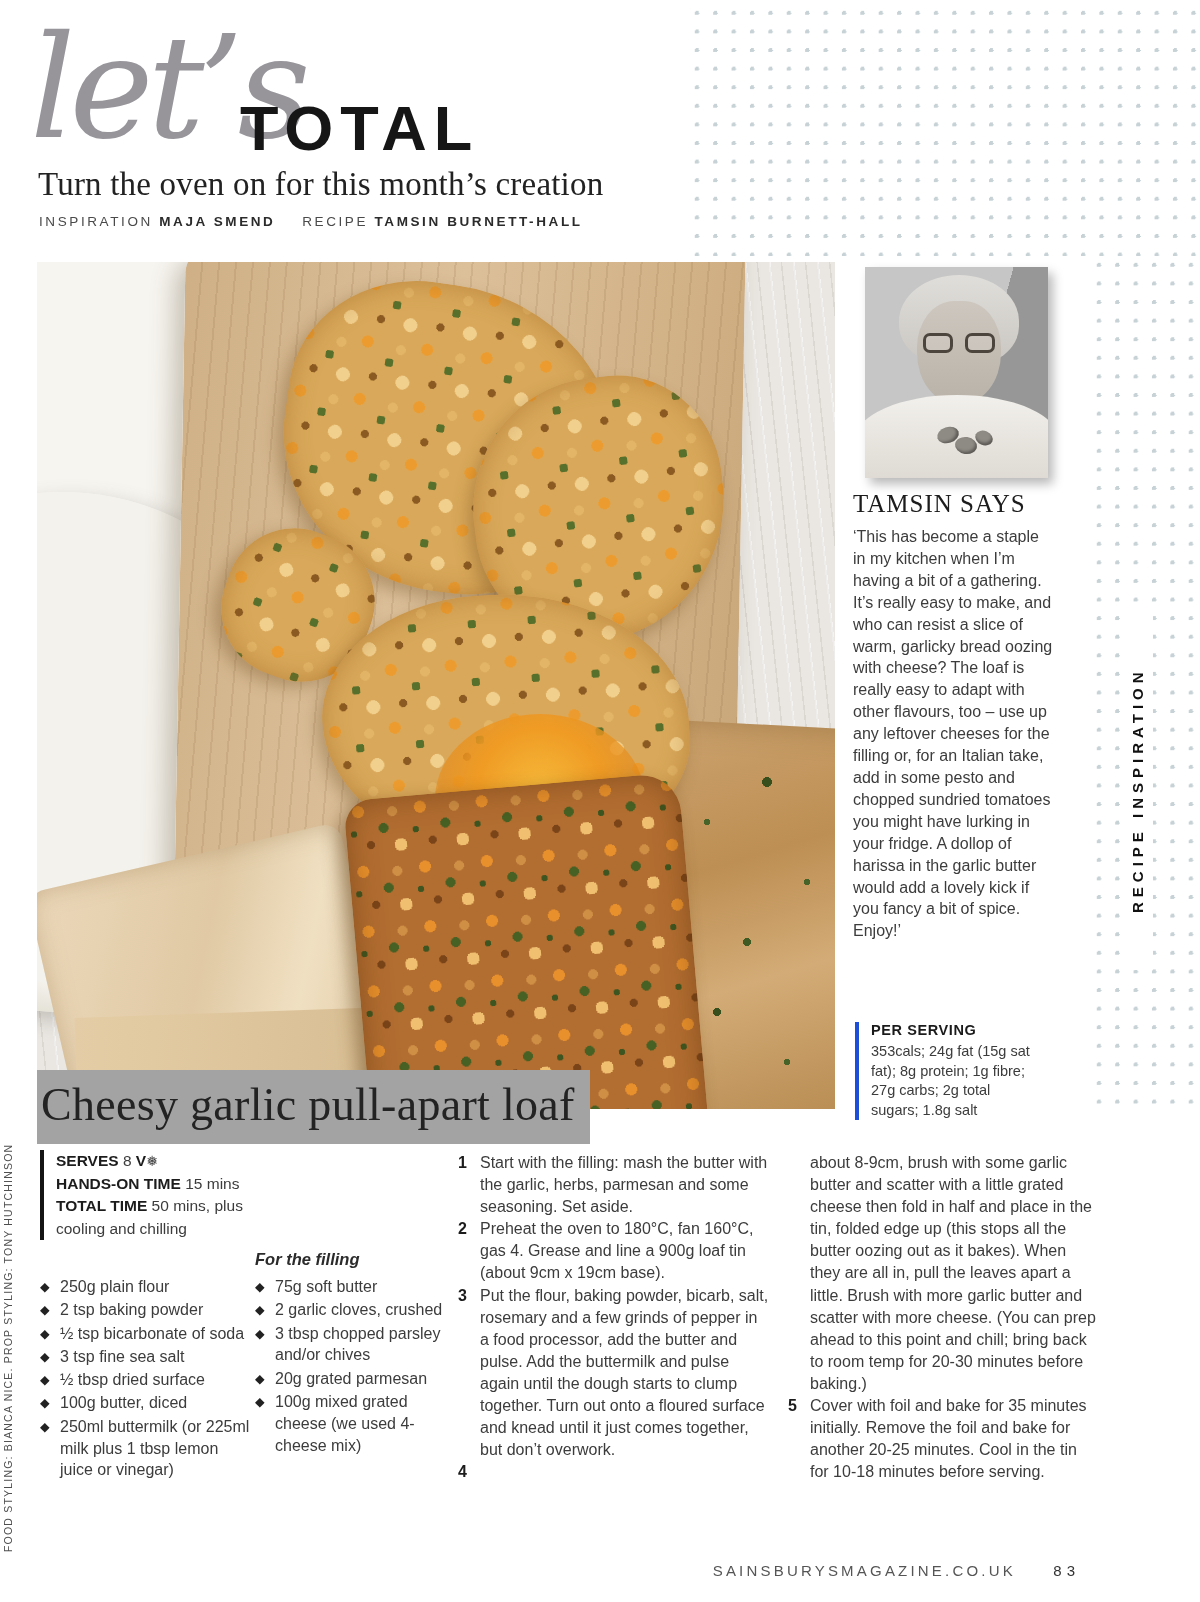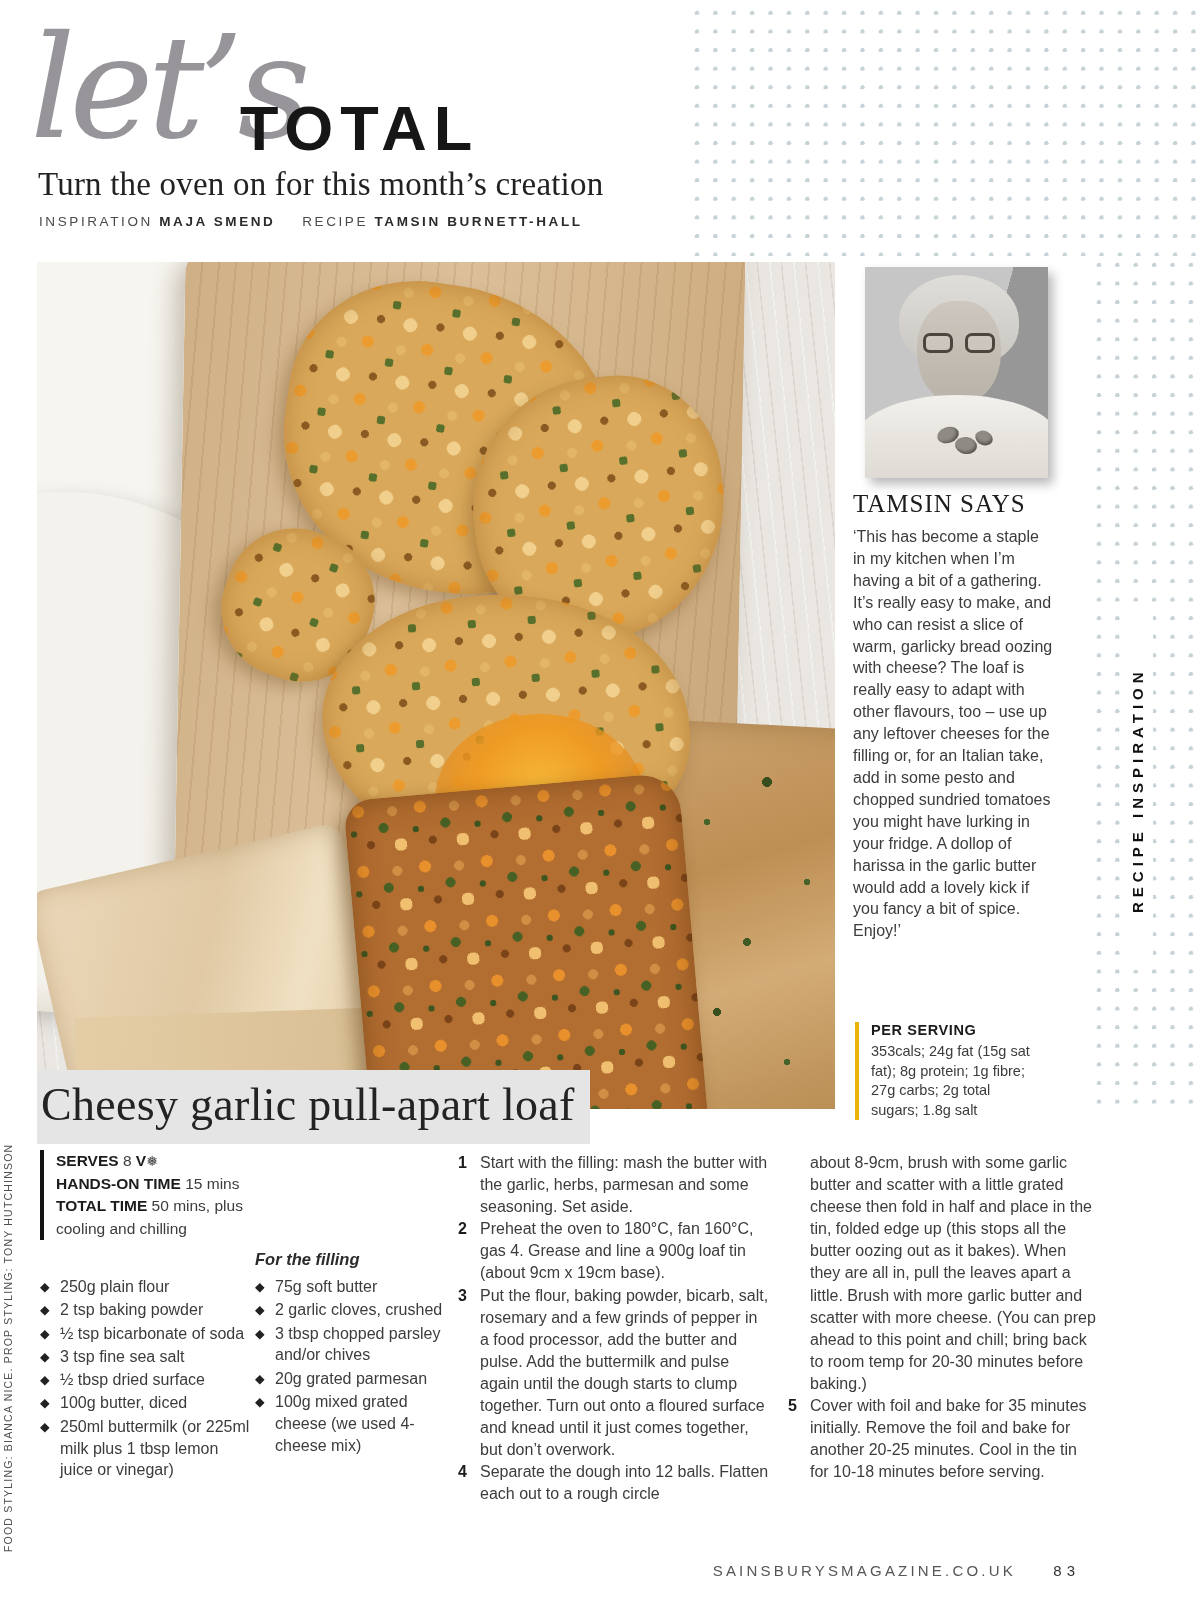--- a/index.html
+++ b/index.html
@@ -86,21 +86,21 @@
       radial-gradient(circle 6px at 14px 12px, #e8902c 98%, transparent),
       radial-gradient(circle 5px at 38px 30px, #476023 98%, transparent),
       radial-gradient(circle 6.5px at 54px 48px, #f0c070 98%, transparent),
       radial-gradient(circle 4px at 24px 46px, #7a4418 98%, transparent),
       radial-gradient(circle 5px at 48px 14px, #cf8f45 98%, transparent),
       radial-gradient(circle 3.5px at 8px 34px, #3d5520 98%, transparent);
     background-size:62px 60px;
     box-shadow: -8px 6px 18px rgba(90,55,15,.45), inset 0 0 30px rgba(90,50,10,.5); }
 
   
-  .title-box { position:absolute; left:37px; top:1066px; width:553px; height:74px; background:#e5e5e5; z-index:5;text-decoration:underline; }
+  .title-box { position:absolute; left:37px; top:1066px; width:553px; height:74px; background:#a3a3a3; z-index:5;text-decoration:underline; }
   .recipe-title { position:absolute; left:4px; top:8px; font-family:"Liberation Serif", serif; font-size:46px; color:#232323; letter-spacing:0.3px; white-space:nowrap; }
 
   
   .portrait { position:absolute; left:865px; top:263px; width:183px; height:211px; overflow:hidden;
     background: linear-gradient(105deg, #c6c6c6 0 62%, #979797 62% 100%);
     box-shadow: 5px 6px 10px rgba(0,0,0,.28); }
   .hair { position:absolute; left:34px; top:8px; width:120px; height:92px; border-radius:50% 50% 44% 46%; background:linear-gradient(#e0deda,#c9c6c1); }
   .face { position:absolute; left:52px; top:34px; width:84px; height:104px; border-radius:46% 46% 52% 52%; background:linear-gradient(#cdc7bf,#b9b2a8); }
   .glasses { position:absolute; left:58px; top:66px; width:72px; height:22px; }
   .glasses span { position:absolute; width:30px; height:20px; border:3px solid #4c453d; border-radius:7px; background:rgba(255,255,255,.12); }
@@ -110,21 +110,21 @@
   .necklace i { position:absolute; border-radius:50%; background:#8e8a84; box-shadow:inset -2px -2px 3px rgba(0,0,0,.35); }
   .necklace i:nth-child(1){ left:2px; top:2px; width:22px; height:16px; transform:rotate(-18deg);}
   .necklace i:nth-child(2){ left:20px; top:12px; width:22px; height:17px; transform:rotate(8deg);}
   .necklace i:nth-child(3){ left:40px; top:6px; width:18px; height:14px; transform:rotate(24deg);}
 
   
   .tamsin-head { position:absolute; left:853px; top:486px; font-family:"Liberation Serif", serif; font-size:25px; letter-spacing:1px; color:#1c1c1c; }
   .tamsin-quote { position:absolute; left:853px; top:522px; width:200px; font-size:16px; line-height:21.9px; color:#3c3c3c; }
 
   
-  .per-serving { position:absolute; left:855px; top:1018px; width:180px; border-left:4px solid #eab308; padding-left:12px; }
+  .per-serving { position:absolute; left:855px; top:1018px; width:180px; border-left:4px solid #1d4ed8; padding-left:12px; }
   .per-serving h4 { font-size:14.5px; letter-spacing:.6px; color:#1a1a1a; margin-bottom:4px; font-weight:700; }
   .per-serving p { font-size:14.5px; line-height:19.5px; color:#3c3c3c; }
 
   
   .vert { writing-mode:vertical-rl; transform:rotate(180deg); }
   .section-vert { position:absolute; left:1122px; top:606px; height:360px; background:#ffffff; padding:8px 7px;
     font-size:15px; font-weight:700; letter-spacing:5px; color:#111; text-align:center; }
   .styling-credit { position:absolute; left:2px; top:1078px; height:470px; font-size:10.5px; letter-spacing:1.2px; color:#4e4e4e; }
 
   
@@ -249,21 +249,21 @@
     <li><span class="dia">◆</span><span>2 garlic cloves, crushed</span></li>
     <li><span class="dia">◆</span><span>3 tbsp chopped parsley and/or chives</span></li>
     <li><span class="dia">◆</span><span>20g grated parmesan</span></li>
     <li><span class="dia">◆</span><span>100g mixed grated cheese (we used 4-cheese mix)</span></li>
   </ul>
 
   <div class="method method-a">
     <div class="step"><span class="num">1</span><span>Start with the filling: mash the butter with the garlic, herbs, parmesan and some seasoning. Set aside.</span></div>
     <div class="step"><span class="num">2</span><span>Preheat the oven to 180°C, fan 160°C, gas 4. Grease and line a 900g loaf tin (about 9cm x 19cm base).</span></div>
     <div class="step"><span class="num">3</span><span>Put the flour, baking powder, bicarb, salt, rosemary and a few grinds of pepper in a food processor, add the butter and pulse. Add the buttermilk and pulse again until the dough starts to clump together. Turn out onto a floured surface and knead until it just comes together, but don’t overwork.</span></div>
-    <div class="step"><span class="num">4</span><span>Separate the dough into 12 balls. Flatten each out to a rough circle</span></div>
+    <div class="step"><span class="num">4</span></div>
   </div>
 
   <div class="method method-b">
     <div class="step"><span class="num"></span><span>about 8-9cm, brush with some garlic butter and scatter with a little grated cheese then fold in half and place in the tin, folded edge up (this stops all the butter oozing out as it bakes). When they are all in, pull the leaves apart a little. Brush with more garlic butter and scatter with more cheese. (You can prep ahead to this point and chill; bring back to room temp for 20-30 minutes before baking.)</span></div>
     <div class="step"><span class="num">5</span><span>Cover with foil and bake for 35 minutes initially. Remove the foil and bake for another 20-25 minutes. Cool in the tin for 10-18 minutes before serving.</span></div>
   </div>
 
   <div class="footer">
     <span>SAINSBURYSMAGAZINE.CO.UK</span>
     <span class="pagenum">83</span>

